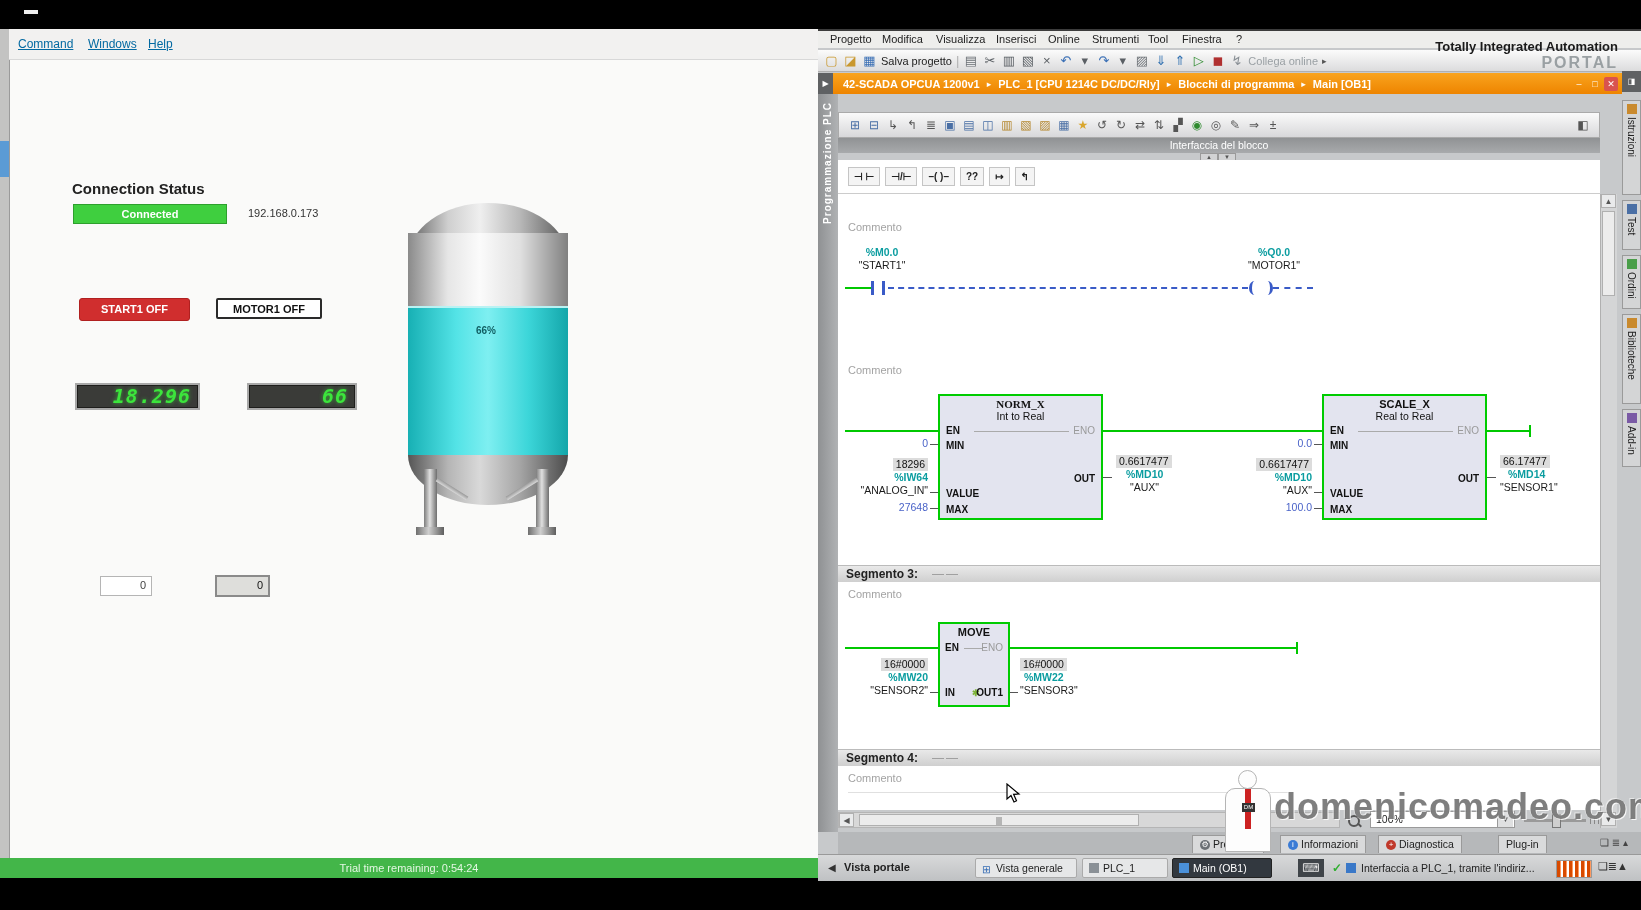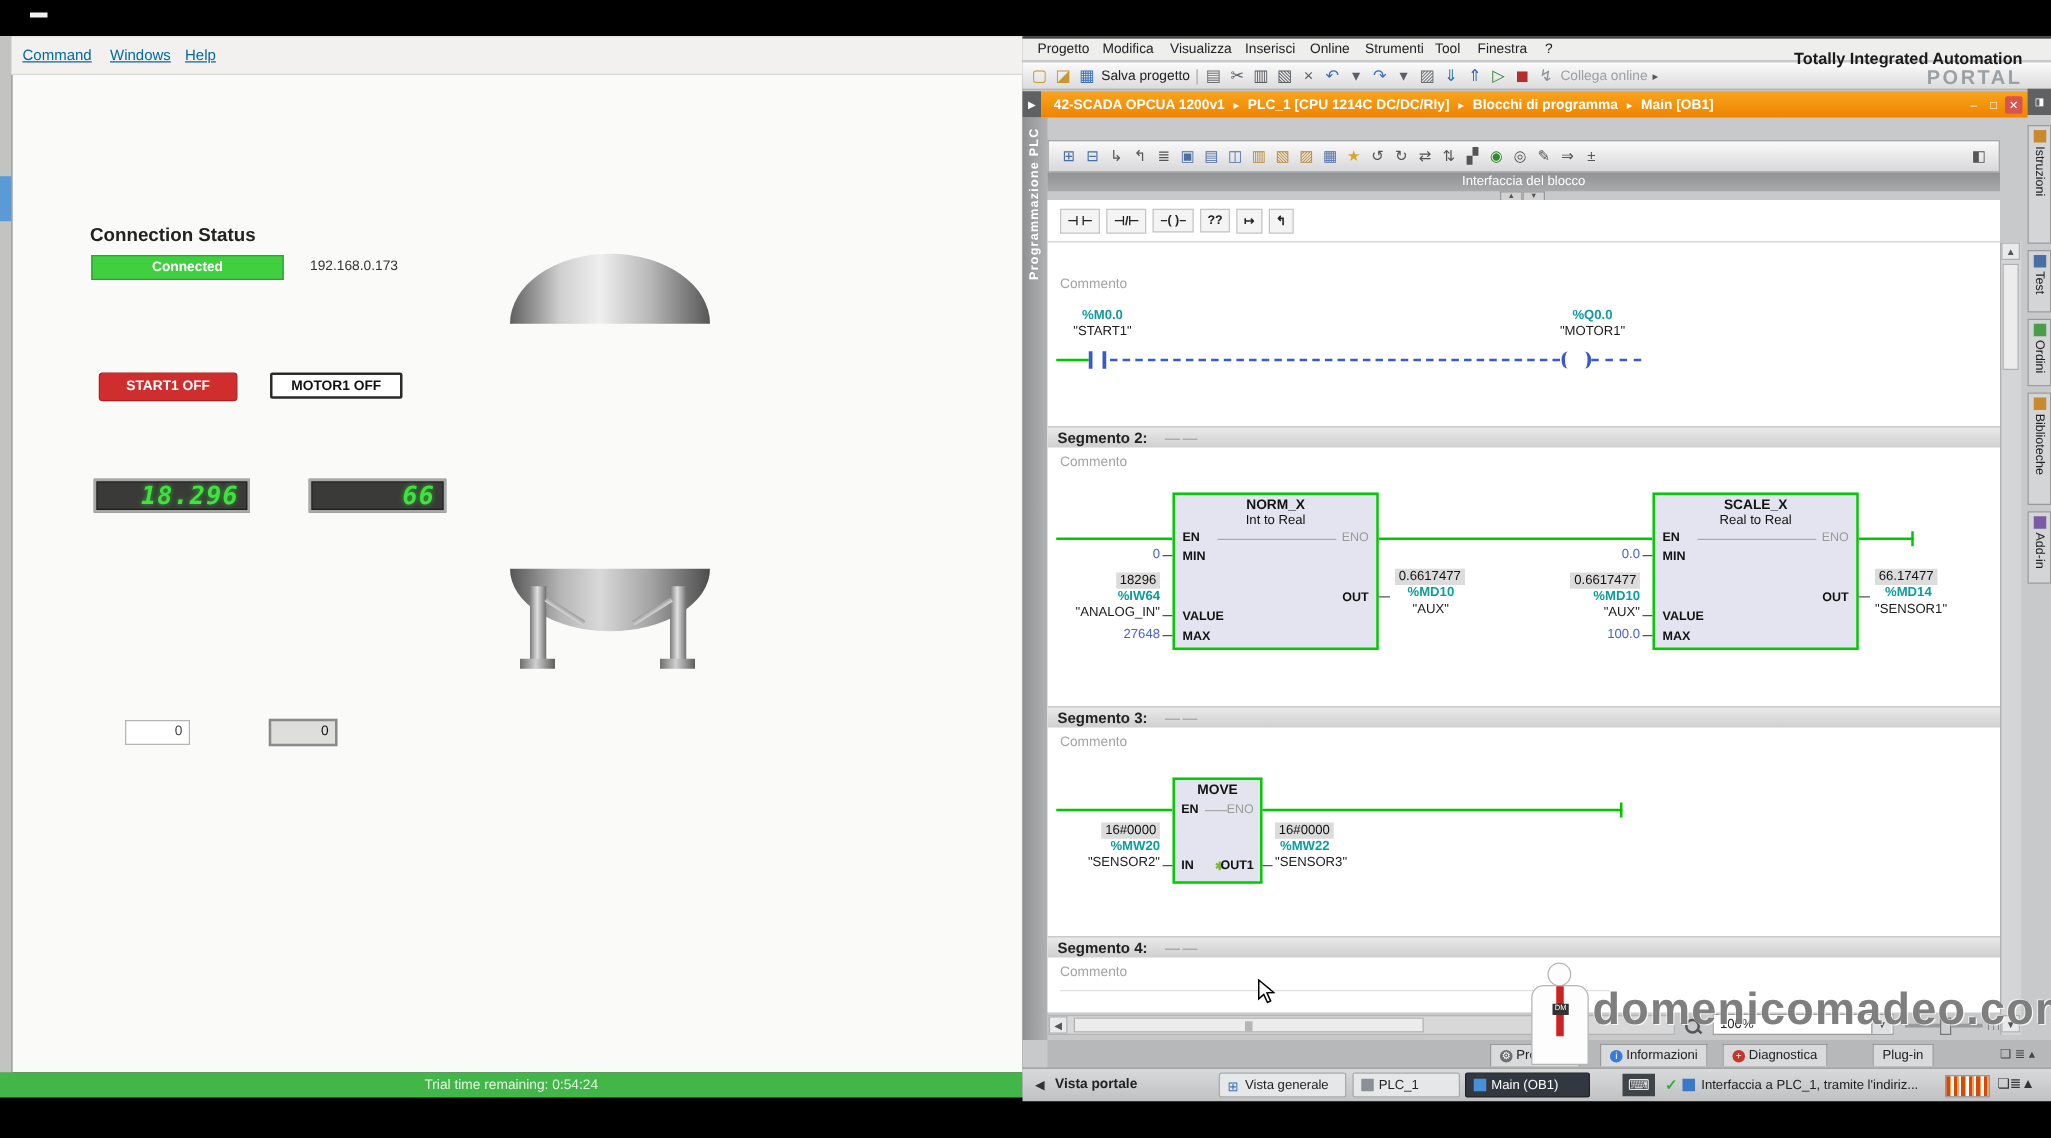--- a/index.html
+++ b/index.html
@@ -130,20 +130,24 @@
     <div class="a btn-connected" style="left:73px;top:175px;width:152px;height:18px;">Connected</div>
     <div class="a ip" style="left:248px;top:178px;">192.168.0.173</div>
 
     <div class="a btn-start" style="left:79px;top:269px;width:109px;height:21px;">START1 OFF</div>
     <div class="a btn-motor" style="left:216px;top:269px;width:102px;height:17px;text-align:center;">MOTOR1 OFF</div>
 
     <div class="a seg7" style="left:75px;top:354px;width:125px;height:27px;">18.296</div>
     <div class="a seg7" style="left:247px;top:354px;width:110px;height:27px;">66</div>
 
     <div class="a tank-dome-top"></div>
+    <div class="a tank-body">
+      <div class="tank-liquid"></div>
+      <div class="a tank-label" style="left:68px;top:92px;">66%</div>
+    </div>
     <div class="a tank-dome-bot"></div>
     <div class="a leg" style="left:424px;top:440px;height:62px;"></div>
     <div class="a leg" style="left:536px;top:440px;height:62px;"></div>
     <div class="a brace" style="left:434px;top:458px;transform:rotate(32deg);"></div>
     <div class="a brace" style="left:504px;top:458px;transform:rotate(-32deg);"></div>
     <div class="a foot" style="left:416px;top:498px;width:28px;"></div>
     <div class="a foot" style="left:528px;top:498px;width:28px;"></div>
 
     <div class="a field field1" style="left:100px;top:547px;width:52px;height:20px;">0</div>
     <div class="a field field2" style="left:215px;top:546px;width:55px;height:22px;">0</div>
@@ -270,27 +274,26 @@
         <div class="tagname">"MOTOR1"</div>
       </div>
       <div class="a wire-g" style="left:7px;top:93px;width:26px;"></div>
       <div class="a cbar" style="left:33px;top:87px;"></div>
       <div class="a cbar" style="left:44px;top:87px;"></div>
       <div class="a dash-b" style="left:50px;top:93px;width:360px;"></div>
       <div class="a paren-l" style="left:411px;top:87px;"></div>
       <div class="a paren-r" style="left:424px;top:87px;"></div>
       <div class="a dash-b" style="left:435px;top:93px;width:40px;"></div>
 
-      <div class="a seghdr" style="left:0;top:147px;"><span>Segmento 2:</span><i>——</i></div>
       <div class="a comment" style="left:10px;top:170px;">Commento</div>
 
       <div class="a wire-g" style="left:7px;top:236px;width:93px;"></div>
 
       <div class="a fblock" style="left:100px;top:200px;width:165px;height:126px;">
-        <div class="fbtitle" style="margin-top:2px;">NORM_X</div>
+        <div class="fbtitle" style="margin-top:2px;font-family:Liberation Serif, serif;">NORM_X</div>
         <div class="fbsub">Int to Real</div>
         <div class="a pin" style="left:6px;top:29px;">EN</div>
         <div class="a pin-grey" style="right:6px;top:29px;">ENO</div>
         <div class="a" style="left:34px;top:35px;width:95px;height:1px;background:#aaa;"></div>
         <div class="a pin" style="left:6px;top:44px;">MIN</div>
         <div class="a pin" style="left:6px;top:92px;">VALUE</div>
         <div class="a pin" style="left:6px;top:108px;">MAX</div>
         <div class="a pin" style="right:6px;top:77px;">OUT</div>
       </div>
       <div class="a grp rt blueval" style="left:22px;top:243px;width:68px;">0</div>

